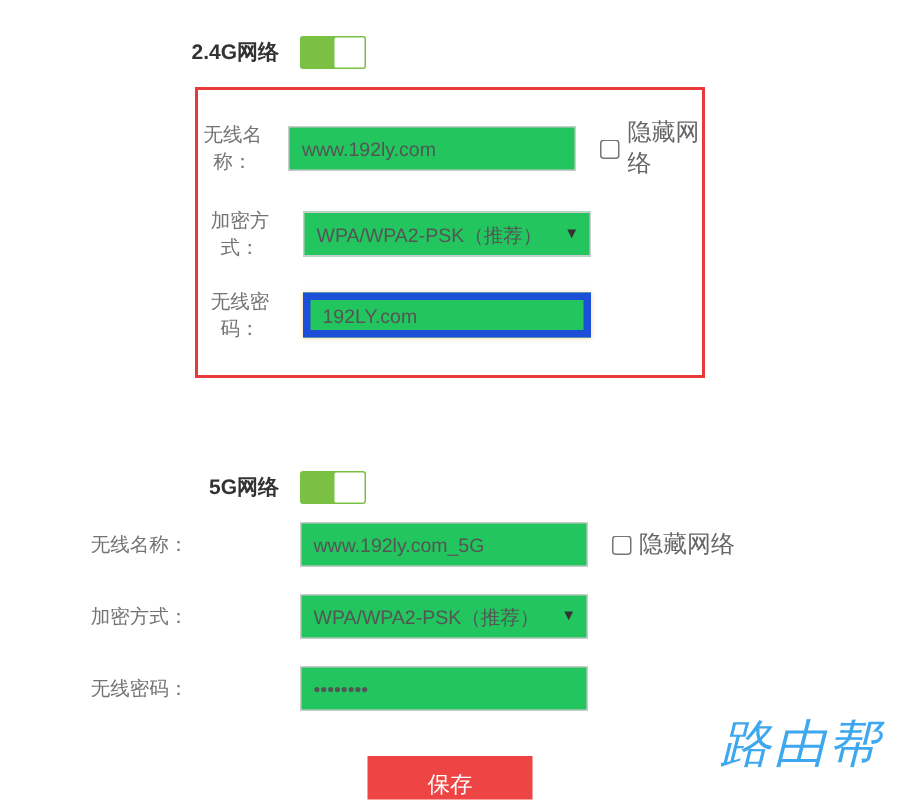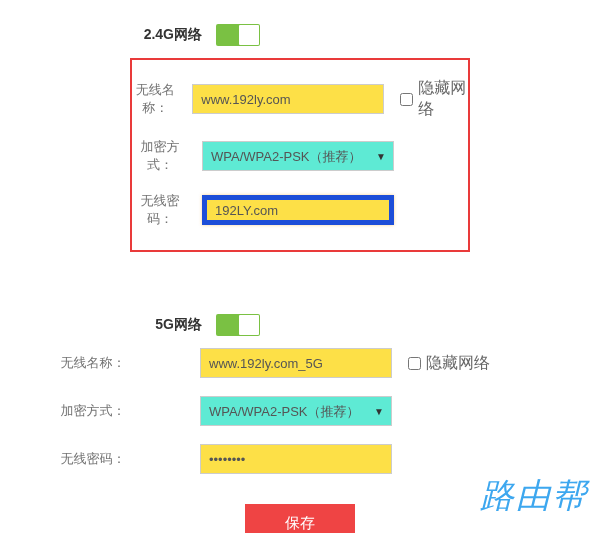--- a/index.html
+++ b/index.html
@@ -9,21 +9,20 @@
       color: #666;
       background: #fff;
       width: 600px;
       height: 533px;
       position: relative;
     }
     .section-header {
       display: flex;
       align-items: center;
       margin-bottom: 12px;
-      padding-left: 16px;
     }
     .section-title {
       font-weight: bold;
       color: #333;
       font-size: 14px;
       width: 200px;
       text-align: right;
       padding-right: 14px;
     }
     .toggle {
@@ -54,32 +53,32 @@
       padding-right: 14px;
       color: #737373;
     }
     .form-input, .form-select {
       width: 192px;
       height: 30px;
       border: 1px solid #ccc;
       padding: 0 8px;
       font-size: 13px;
       color: #555;
-      background: #fde047;
+      background: #22c55e;
       font-family: inherit;
     }
     .form-input.focused {
       border: 5px solid #1d4ed8;
       box-shadow: 0 0 3px rgba(245,166,35,0.5);
       outline: none;
     }
     .form-select {
       appearance: none;
       -webkit-appearance: none;
-      background: #5eead4;
+      background: #22c55e;
       padding-right: 24px;
     }
     .select-wrapper {
       position: relative;
       display: inline-block;
     }
     .select-arrow {
       position: absolute;
       right: 8px;
       top: 50%;

